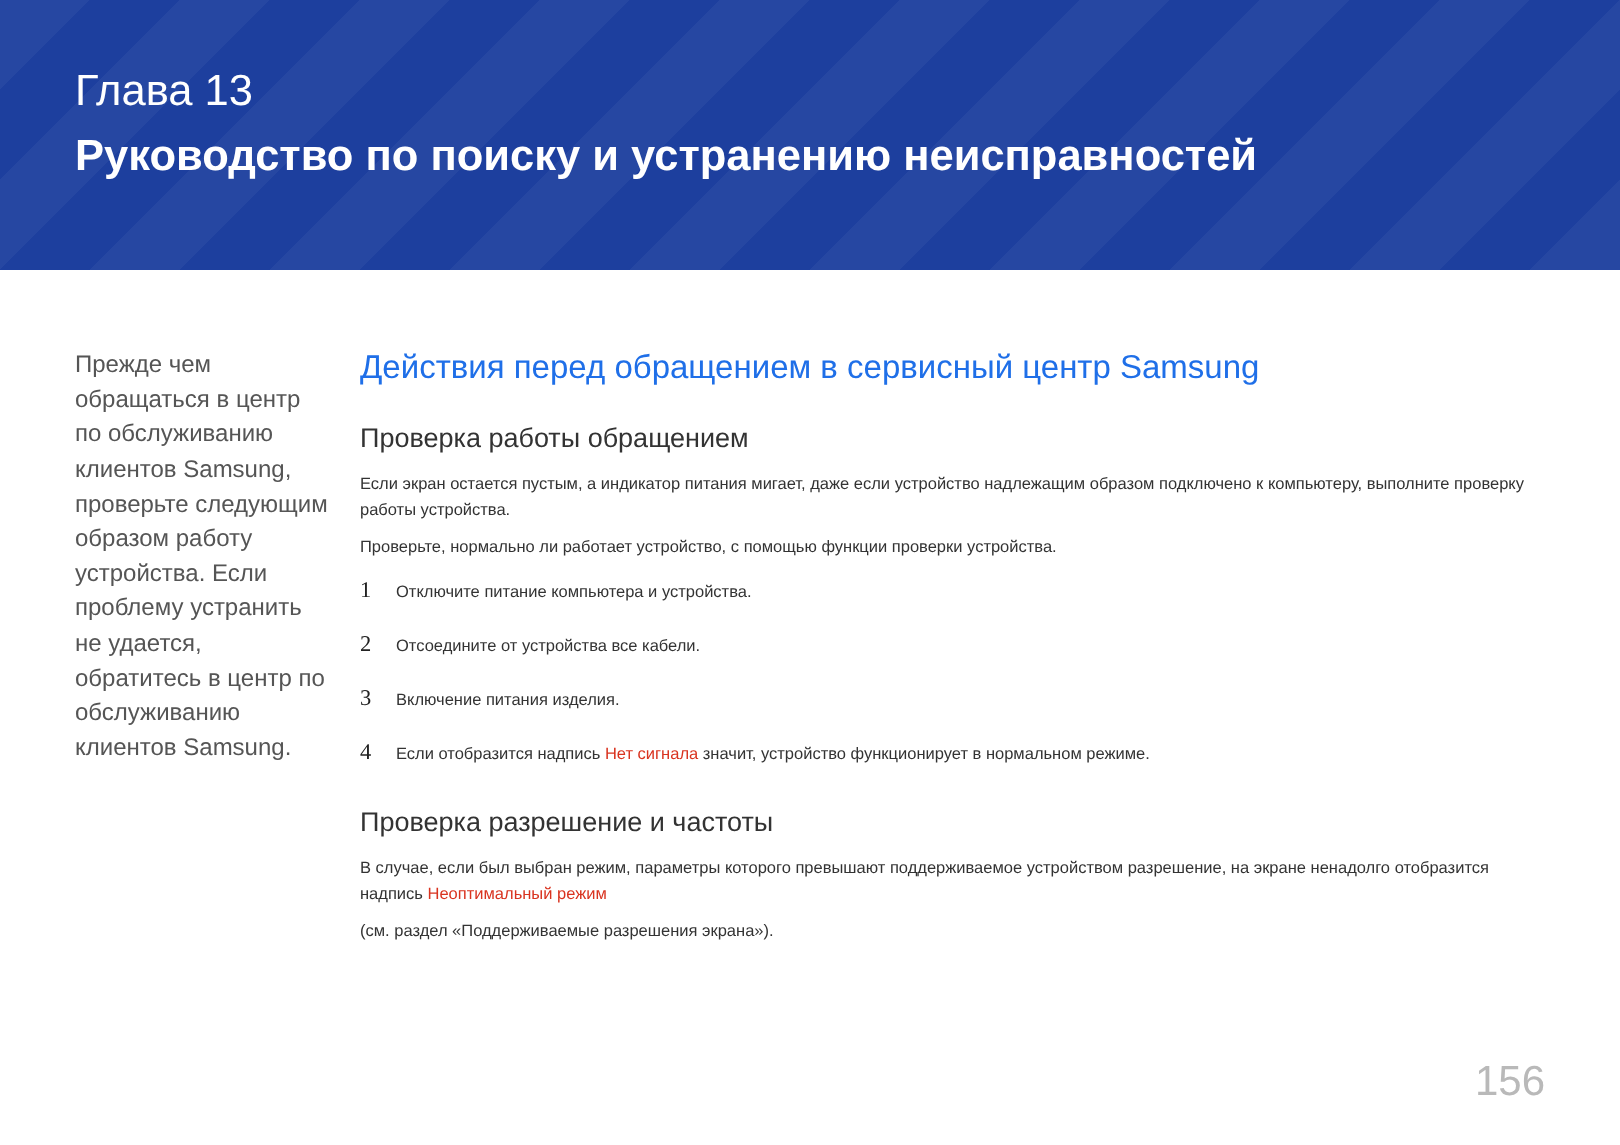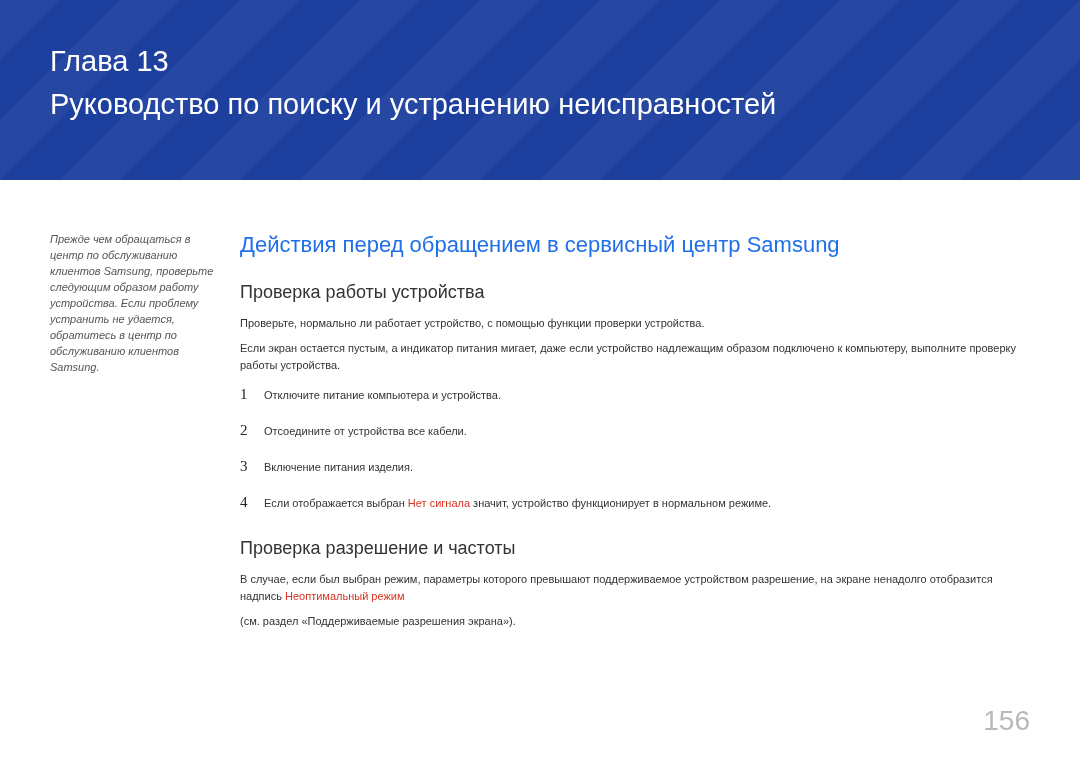--- a/index.html
+++ b/index.html
@@ -8,33 +8,32 @@
   .header {
     width: 100%;
     height: 180px;
     background: #1d3f9e;
     background-image: linear-gradient(135deg, rgba(255,255,255,0.04) 25%, transparent 25%, transparent 50%, rgba(255,255,255,0.04) 50%, rgba(255,255,255,0.04) 75%, transparent 75%);
     background-size: 120px 120px;
     color: #fff;
     padding: 45px 50px 0 50px;
   }
   .chapter-label { font-size: 29px; font-weight: 400; margin-bottom: 10px; }
-  .chapter-title { font-size: 29px; font-weight: 400; }
+  .chapter-title { font-size: 29px; font-weight: 700; }
   .body {
     display: flex;
     padding: 52px 50px 0 50px;
   }
   .sidebar {
     width: 190px;
     flex-shrink: 0;
     padding-right: 20px;
-    font-size: 11px;
+    font-size: 16px;
     line-height: 1.45;
     color: #555;
-    font-style: italic;
   }
   .sidebar-note { margin-bottom: 65px; }
   .main {
     flex: 1;
   }
   .h1 { color: #1f6fe8; font-size: 22px; font-weight: 400; margin-bottom: 24px; }
   .h2 { color: #333; font-size: 18px; font-weight: 400; margin-bottom: 12px; margin-top: 4px; }
   .para { font-size: 11px; line-height: 1.55; color: #333; margin-bottom: 8px; }
   .ol { list-style: none; padding: 0; margin: 6px 0 24px 0; }
   .ol li { display: flex; align-items: baseline; font-size: 11px; line-height: 1.6; margin-bottom: 12px; }
@@ -61,41 +60,41 @@
 
   <div class="body">
 
     <div class="sidebar">
       <div class="sidebar-note">Прежде чем обращаться в центр по обслуживанию клиентов Samsung, проверьте следующим образом работу устройства. Если проблему устранить не удается, обратитесь в центр по обслуживанию клиентов Samsung.</div>
     </div>
 
     <div class="main">
       <div class="h1">Действия перед обращением в сервисный центр Samsung</div>
 
-      <div class="h2">Проверка работы устройства</div>
+      <div class="h2">Проверка работы обращением</div>
+      <div class="para">Если экран остается пустым, а индикатор питания мигает, даже если устройство надлежащим образом подключено к компьютеру, выполните проверку работы устройства.</div>
       <div class="para">Проверьте, нормально ли работает устройство, с помощью функции проверки устройства.</div>
-      <div class="para">Если экран остается пустым, а индикатор питания мигает, даже если устройство надлежащим образом подключено к компьютеру, выполните проверку работы устройства.</div>
 
       <ol class="ol">
         <li>
           <span class="num">1</span>
           <span>Отключите питание компьютера и устройства.</span>
         </li>
         <li>
           <span class="num">2</span>
           <span>Отсоедините от устройства все кабели.</span>
         </li>
         <li>
           <span class="num">3</span>
           <span>Включение питания изделия.</span>
         </li>
         <li>
           <span class="num">4</span>
           <span>
-            <span>Если отображается выбран </span><span class="highlight-red">Нет сигнала</span><span> значит, устройство функционирует в нормальном режиме.</span>
+            <span>Если отобразится надпись </span><span class="highlight-red">Нет сигнала</span><span> значит, устройство функционирует в нормальном режиме.</span>
           </span>
         </li>
       </ol>
 
       <div class="h2">Проверка разрешение и частоты</div>
       <div class="para">
         <span>В случае, если был выбран режим, параметры которого превышают поддерживаемое устройством разрешение, на экране ненадолго отобразится надпись </span><span class="highlight-red">Неоптимальный режим</span>
       </div>
       <div class="para">(см. раздел «Поддерживаемые разрешения экрана»).</div>
     </div>

